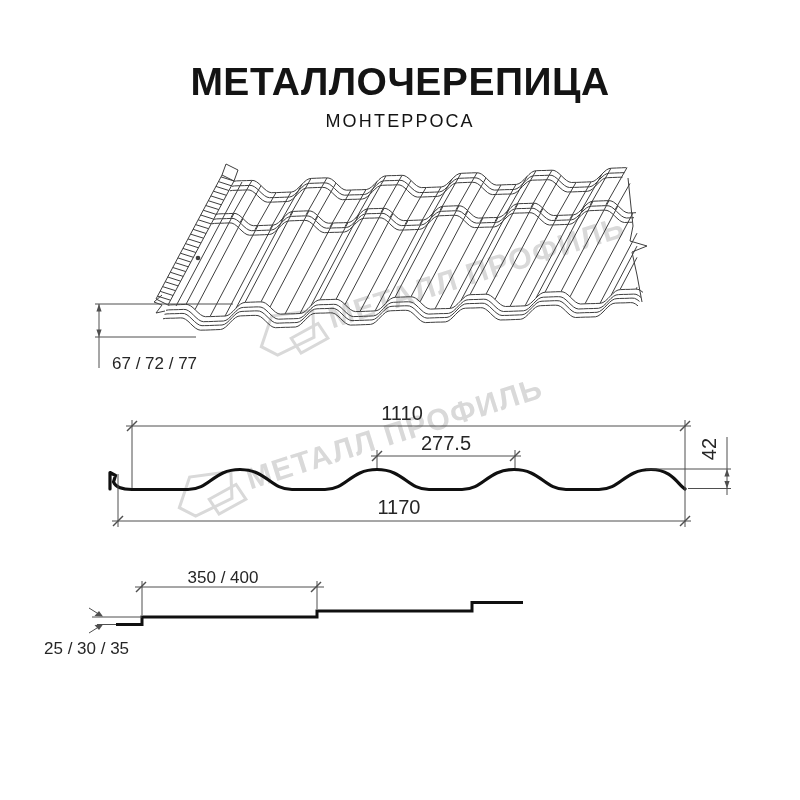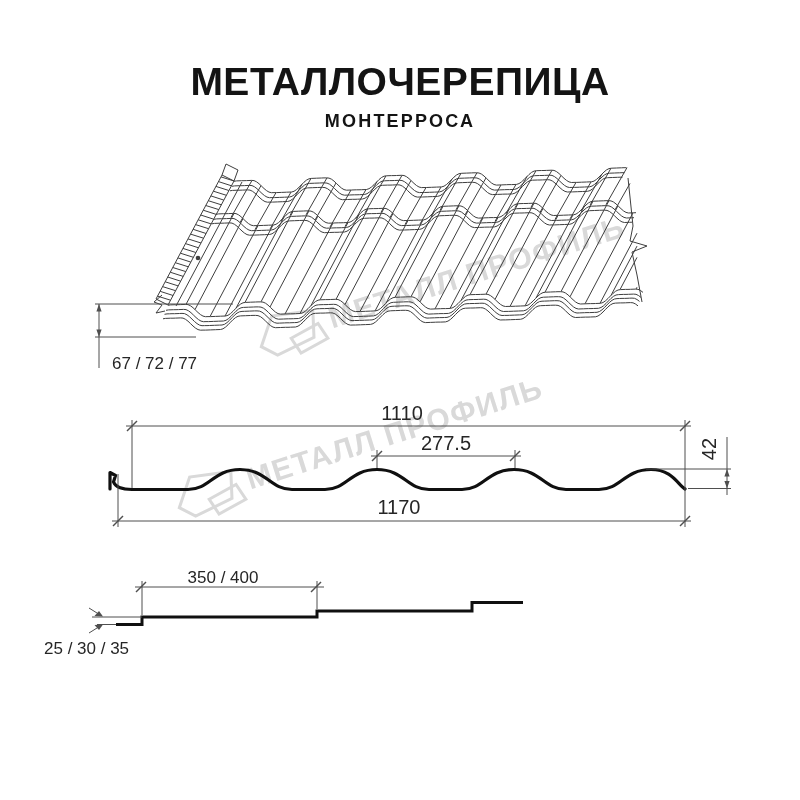--- a/index.html
+++ b/index.html
@@ -6,21 +6,21 @@
   .stage{
     position:relative;width:800px;height:800px;background:var(--c-bg,#fff);
     font-family:"Liberation Sans", sans-serif;overflow:hidden;padding-left:39px;
   }
   .title{
     position:absolute;top:60px;left:0;width:800px;text-align:center;
     font-size:39px;font-weight:800;letter-spacing:.5px;color:var(--c-title,#141414);
   }
   .subtitle{
     position:absolute;top:111px;left:0;width:800px;text-align:center;
-    font-size:18px;font-weight:700;letter-spacing:2.2px;color:var(--c-title,#141414);
+    font-size:18px;font-weight:400;letter-spacing:2.2px;color:var(--c-title,#141414);
   }
   svg.canvas{position:absolute;left:0;top:0;}
   .thin{stroke:var(--c-line,#3e3e3e);stroke-width:1;fill:none;}
   .dim{stroke:var(--c-dim,#4f4f4f);stroke-width:1;fill:none;}
   .tick{stroke:var(--c-dim,#4f4f4f);stroke-width:1.4;fill:none;}
   .arrow{fill:var(--c-dim,#4f4f4f);stroke:none;}
   .heavy{stroke:var(--c-heavy,#101010);stroke-width:3.2;fill:none;stroke-linejoin:round;stroke-linecap:round;}
   .heavy2{stroke:var(--c-heavy,#101010);stroke-width:3;fill:none;stroke-linejoin:miter;stroke-linecap:butt;}
   .dimtxt{font-family:"Liberation Sans",sans-serif;font-size:20px;fill:var(--c-text,#262626);}
   .dimtxt-sm{font-family:"Liberation Sans",sans-serif;font-size:17px;fill:var(--c-text,#262626);}

